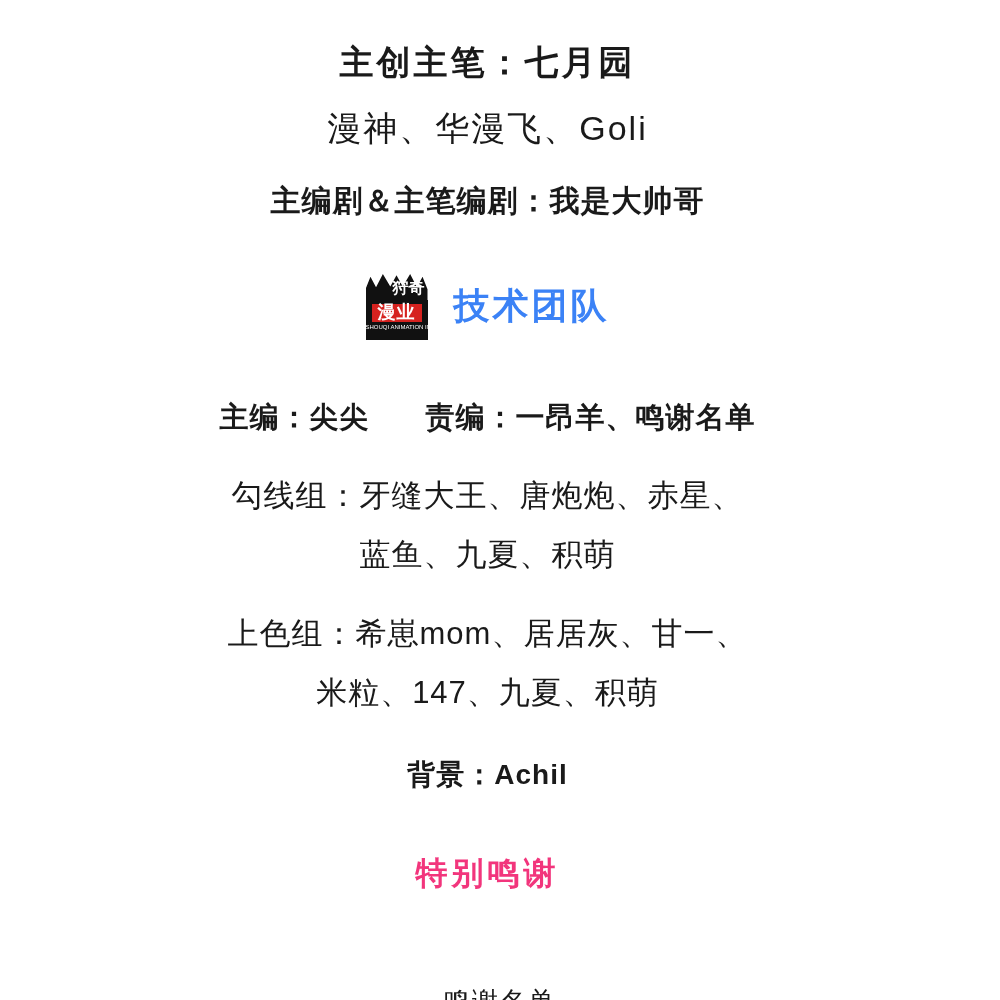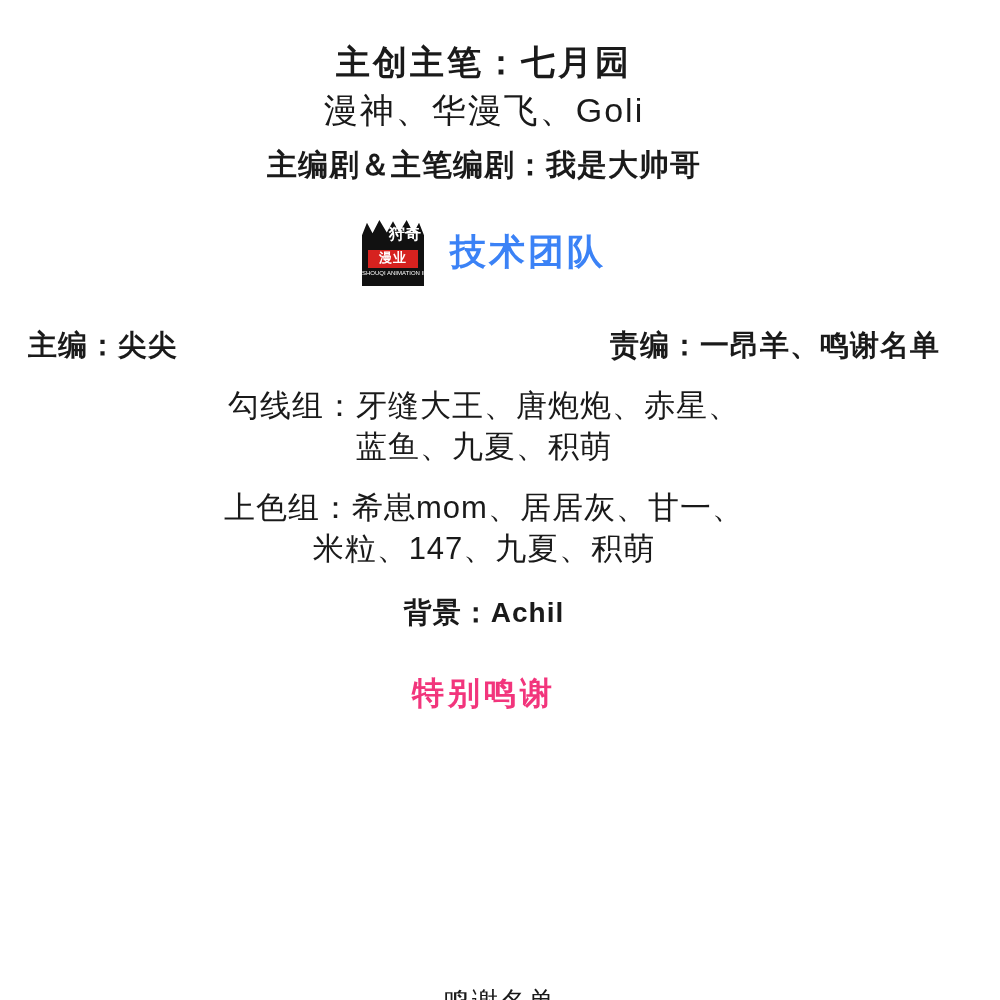--- a/index.html
+++ b/index.html
@@ -12,24 +12,25 @@
     height: 1000px;
     font-family: "Liberation Sans", "DejaVu Sans", sans-serif;
     color: #1a1a1a;
     overflow: hidden;
     position: relative;
   }
   .page {
     width: 1000px;
     height: 1000px;
     box-sizing: border-box;
-    padding: 22px 60px 0 28px;
+    padding: 22px 60px 0 35px;
     display: flex;
     flex-direction: column;
     align-items: center;
+    gap: 18px;
   }
   .line {
     text-align: center;
     width: 100%;
     letter-spacing: 1px;
   }
   .l-title {
     font-size: 34px;
     font-weight: bold;
     margin-top: 18px;
@@ -103,21 +104,21 @@
     top: 30px; left: 6px;
     width: 50px;
     height: 18px;
     background: #d6221f;
   }
   .logo .logo-txt1 {
     position: absolute;
     top: 29px; left: 0;
     width: 62px;
     text-align: center;
-    font-size: 13px;
+    font-size: 18px;
     color: #fff;
     font-weight: bold;
     letter-spacing: 1px;
     line-height: 18px;
   }
   .logo .logo-txt2 {
     position: absolute;
     top: 49px; left: 0;
     width: 62px;
     text-align: center;
@@ -146,21 +147,21 @@
   }
   .pink-thanks {
     color: #f2357c;
     font-size: 32px;
     font-weight: bold;
     letter-spacing: 4px;
     margin-top: 40px;
   }
   .editor-row {
     display: flex;
-    justify-content: space-between;
+    justify-content: center;
     align-items: baseline;
     gap: 56px;
     margin-top: 40px;
     width: 100%;
   }
   .editor-row .cell {
     font-size: 29px;
     font-weight: bold;
     letter-spacing: 1px;
     white-space: nowrap;

